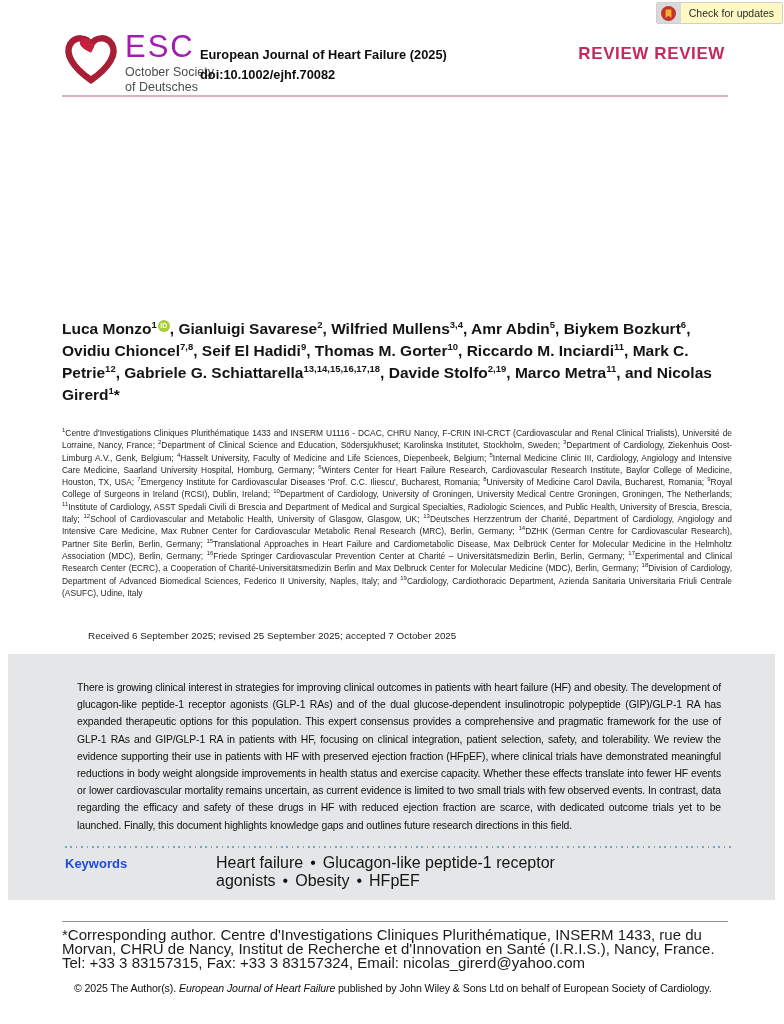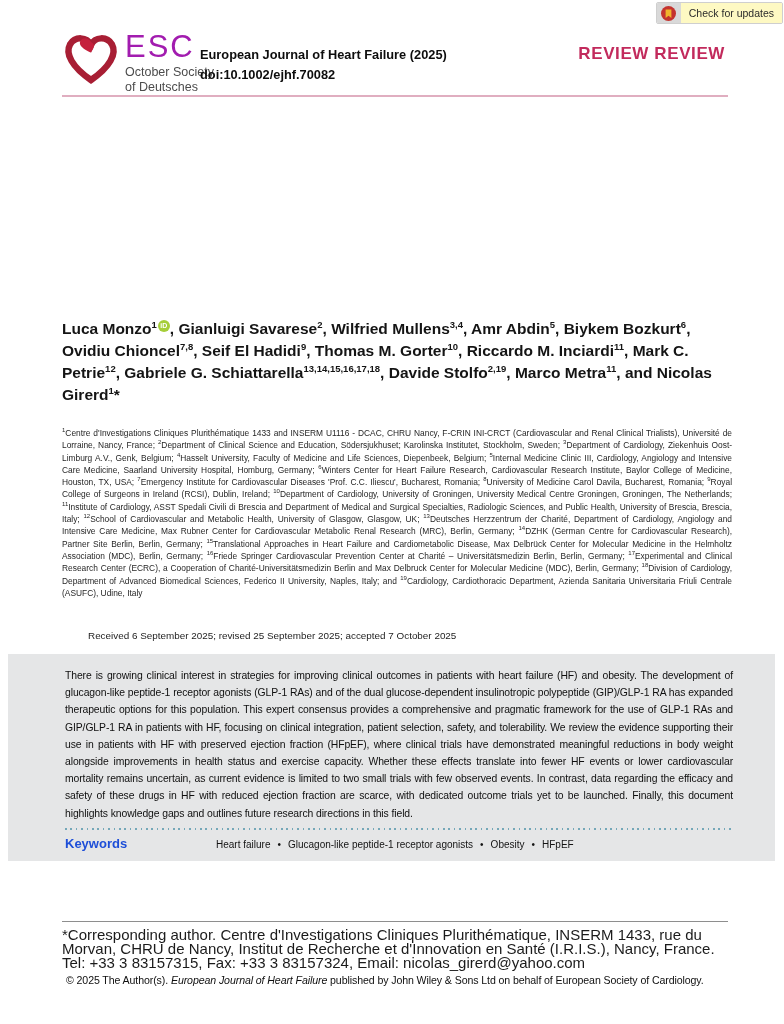--- a/index.html
+++ b/index.html
@@ -34,31 +34,31 @@
     display: inline-block; width: 12px; height: 12px; border-radius: 50%;
     color: #fff; font-size: 7px; font-weight: bold; text-align: center; line-height: 12px;
     vertical-align: super; margin-left: 1px; cursor: pointer;
   }
   
   .affils { position: absolute; top: 427px; left: 62px; width: 670px; margin: 0; font-size: 8.4px; line-height: 12.3px; color: #262626; text-align: justify; }
   .affils sup { font-size: 6px; line-height: 0; }
   .received { position: absolute; top: 618px; left: 76px; margin: 12px; font-size: 9.9px; color: #1d1d1d; }
   
   .abstract-box { position: absolute; top: 654px; left: 8px; width: 767px; min-height: 199px; padding: 13px 42px 10px 57px; }
-  .abstract { margin: 0; font-size: 10.4px; line-height: 17.2px; letter-spacing: -0.1px; text-align: justify; color: #0f0f0f; }
+  .abstract { margin: 12px; font-size: 10.4px; line-height: 17.2px; letter-spacing: -0.1px; text-align: justify; color: #0f0f0f; }
   .dotted { margin-top: 6px; height: 2px; }
   .kw-row { display: flex; align-items: baseline; margin-top: 6px; }
   .kw-label { flex: 0 0 151px; font-weight: bold; font-size: 13px; }
-  .kw-list { font-size: 10px; color: #141414; }
+  .kw-list { font-size: 16px; color: #141414; }
   .kw-list .bullet { padding: 0 7px; }
   
   .foot-rule { position: absolute; top: 921px; left: 62px; width: 666px; height: 1px; background: #8e8e8e; }
   .footnote { position: absolute; top: 928px; left: 62px; width: 672px; margin: 0; font-size: 15px; line-height: 13.8px; color: #1b1b1b; }
   .copyright { position: absolute; top: 969px; left: 62px; width: 678px; font-size: 10.6px; line-height: 14.8px; letter-spacing: -0.1px; color: #0f0f0f; }
-  .copyright p { margin: 4px; }
+  .copyright p { margin: 12px; }
   .it { font-style: italic; }
   .lnk { cursor: pointer; }
 </style>
 </head>
 <body>
 
 <div class="page">
 
   <div class="update-badge">
     <span class="badge-icon">

